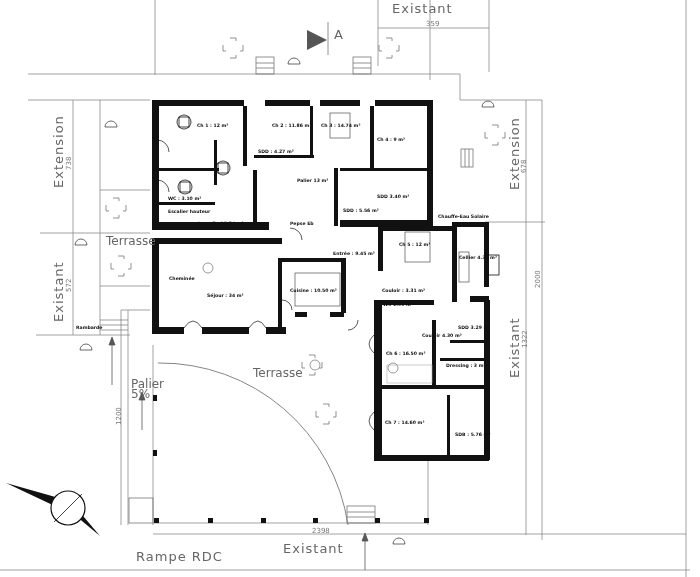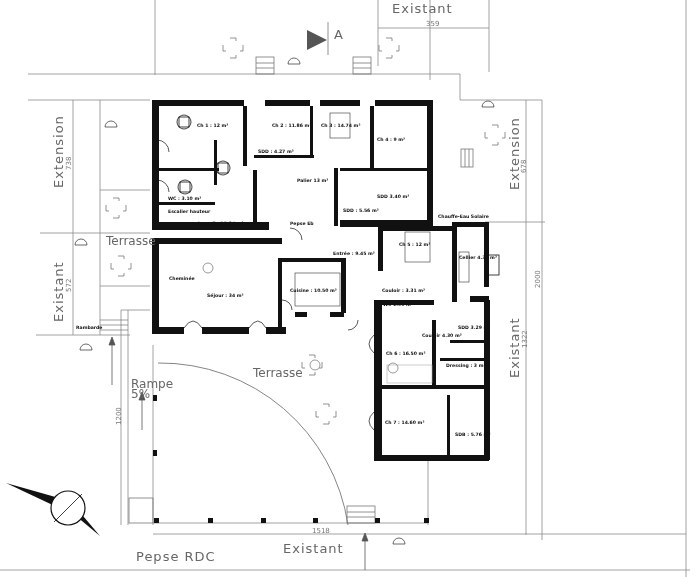--- a/index.html
+++ b/index.html
@@ -233,26 +233,26 @@
 <div class="lbl big vert" style="left:52px;top:322px;">Existant</div>
 <div class="lbl dim vert" style="left:66px;top:292px;">572</div>
 
 <div class="lbl big vert" style="left:508px;top:190px;">Extension</div>
 <div class="lbl dim vert" style="left:521px;top:173px;">678</div>
 <div class="lbl big vert" style="left:508px;top:378px;">Existant</div>
 <div class="lbl dim vert" style="left:522px;top:348px;">1322</div>
 <div class="lbl dim vert" style="left:535px;top:288px;">2000</div>
 
 <div class="lbl dim vert" style="left:116px;top:425px;">1200</div>
-<div class="lbl terr" style="left:131px;top:378px;">Rampe</div>
+<div class="lbl terr" style="left:131px;top:378px;">Palier</div>
 <div class="lbl terr" style="left:131px;top:388px;">5%</div>
 
-<div class="lbl dim" style="left:312px;top:528px;">1518</div>
+<div class="lbl dim" style="left:312px;top:528px;">2398</div>
 <div class="lbl big" style="left:283px;top:542px;">Existant</div>
-<div class="lbl big" style="left:136px;top:550px;">Pepse RDC</div>
+<div class="lbl big" style="left:136px;top:550px;">Rampe RDC</div>
 
 <div class="lbl terr" style="left:106px;top:235px;">Terrasse</div>
 <div class="lbl terr" style="left:253px;top:367px;">Terrasse</div>
 
 <div class="lbl room" style="left:197px;top:124px;">Ch 1 : 12 m²</div>
 <div class="lbl room" style="left:272px;top:124px;">Ch 2 : 11.86 m²</div>
 <div class="lbl room" style="left:321px;top:124px;">Ch 3 : 14.74 m²</div>
 <div class="lbl room" style="left:377px;top:138px;">Ch 4 : 9 m²</div>
 <div class="lbl room" style="left:258px;top:150px;">SDD : 4.27 m²</div>
 <div class="lbl room" style="left:297px;top:179px;">Palier 13 m²</div>

